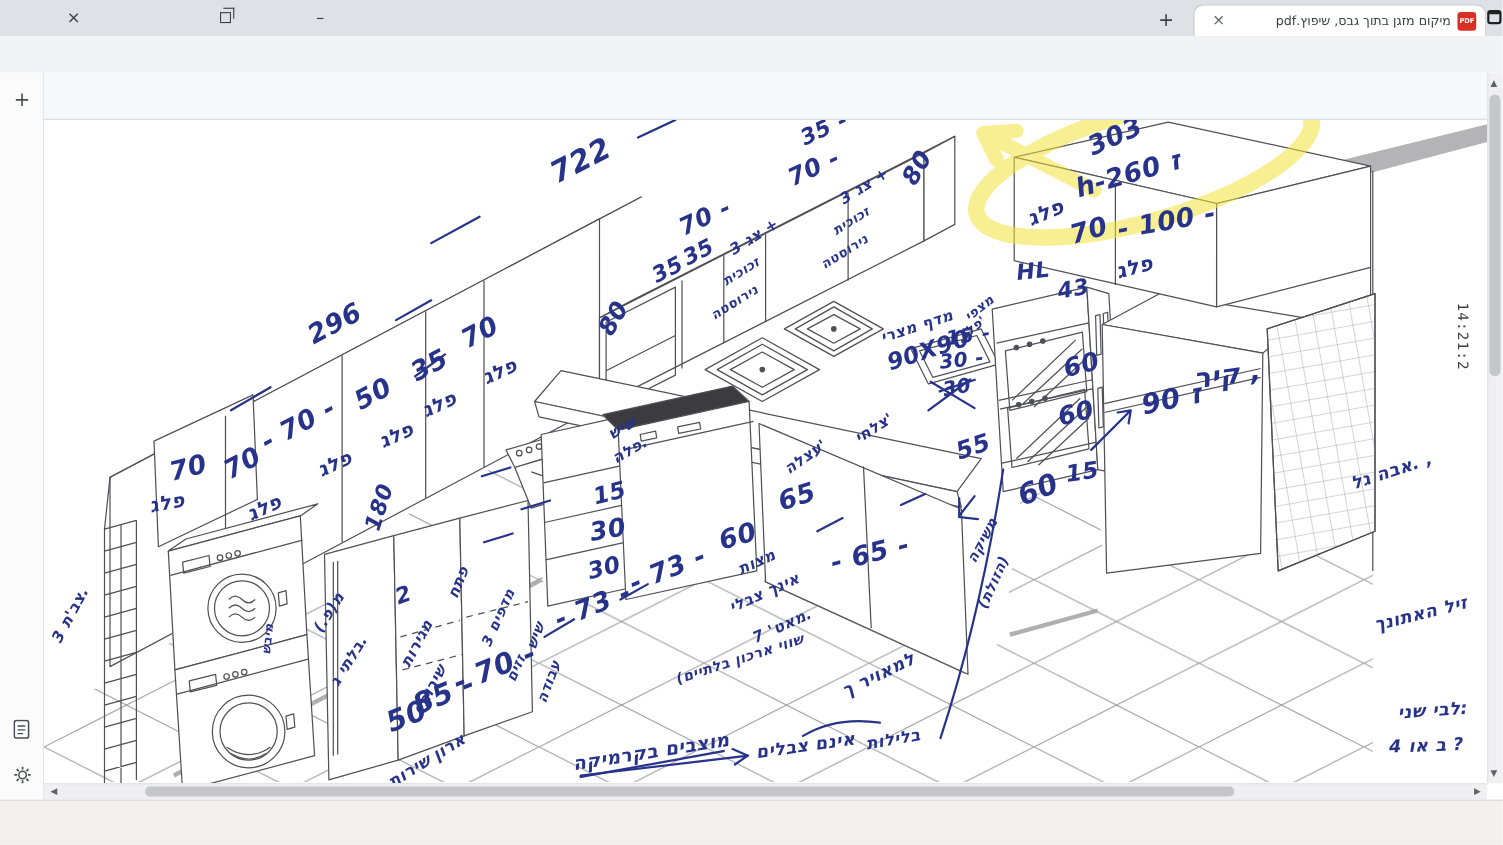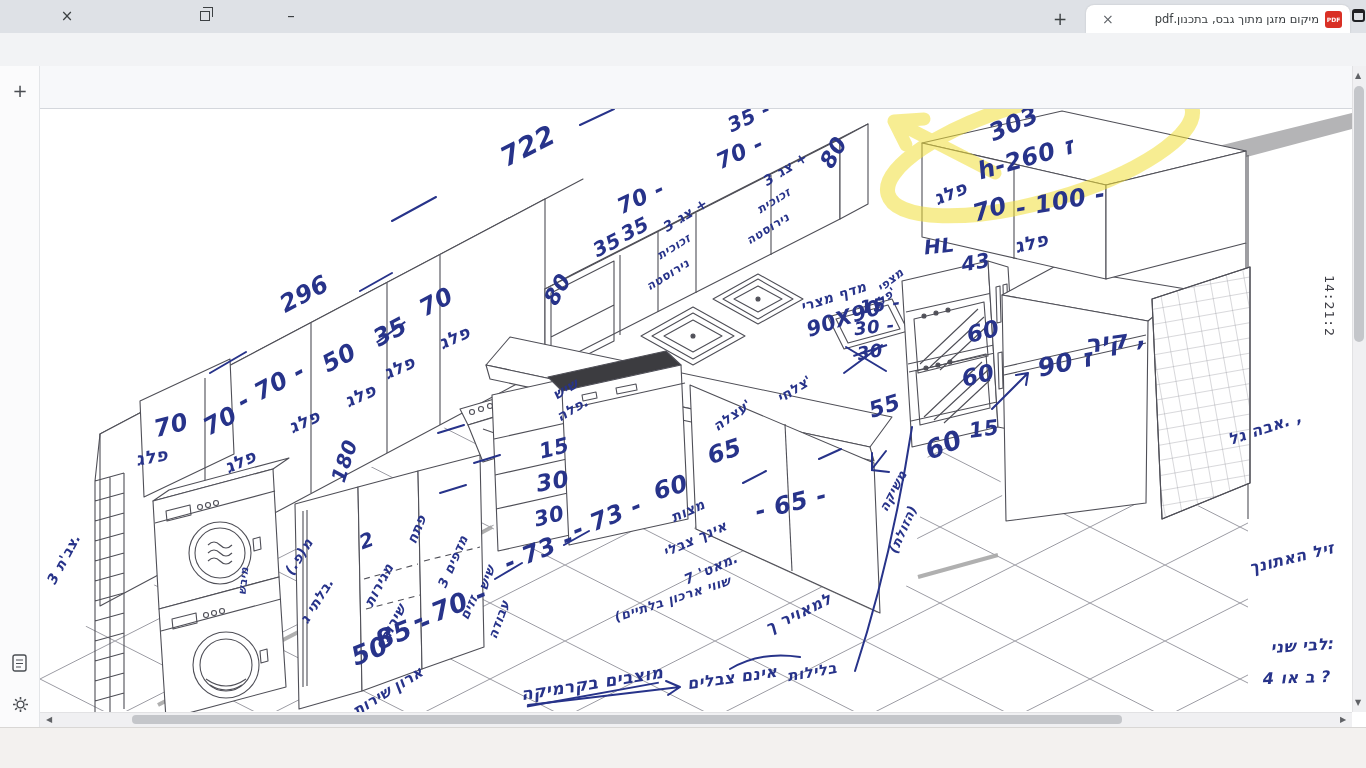--- a/index.html
+++ b/index.html
@@ -52,21 +52,21 @@
 
 <div id="titlebar">
   <div class="winbtn" style="left:44px">×</div>
   <div class="winbtn" style="left:182px">
       <span class="restore-glyph"></span>
     </div>
   <div class="winbtn" style="left:268px">–</div>
   <div id="newtab">+</div>
   <div id="tab">
     <span class="pdfbadge">PDF</span>
-    <span class="title">מיקום מזגן מתוך גבס, בתכנון.pdf</span>
+    <span class="title">מיקום מזגן בתוך גבס, שיפוץ.pdf</span>
     <span class="close">×</span>
   </div>
   <div id="tabactions"></div>
 </div>
 
 <div id="navrow">
   <div class="navicon" style="left:18px;top:36px;font-size:16px;letter-spacing:1px">⋯</div>
   <svg class="abs" style="left:64px;top:38px" width="22" height="22">
     <circle cx="11" cy="11" r="11" fill="#9aa0a6"></circle>
       <circle cx="11" cy="8" r="3.6" fill="#dadce0"></circle>

